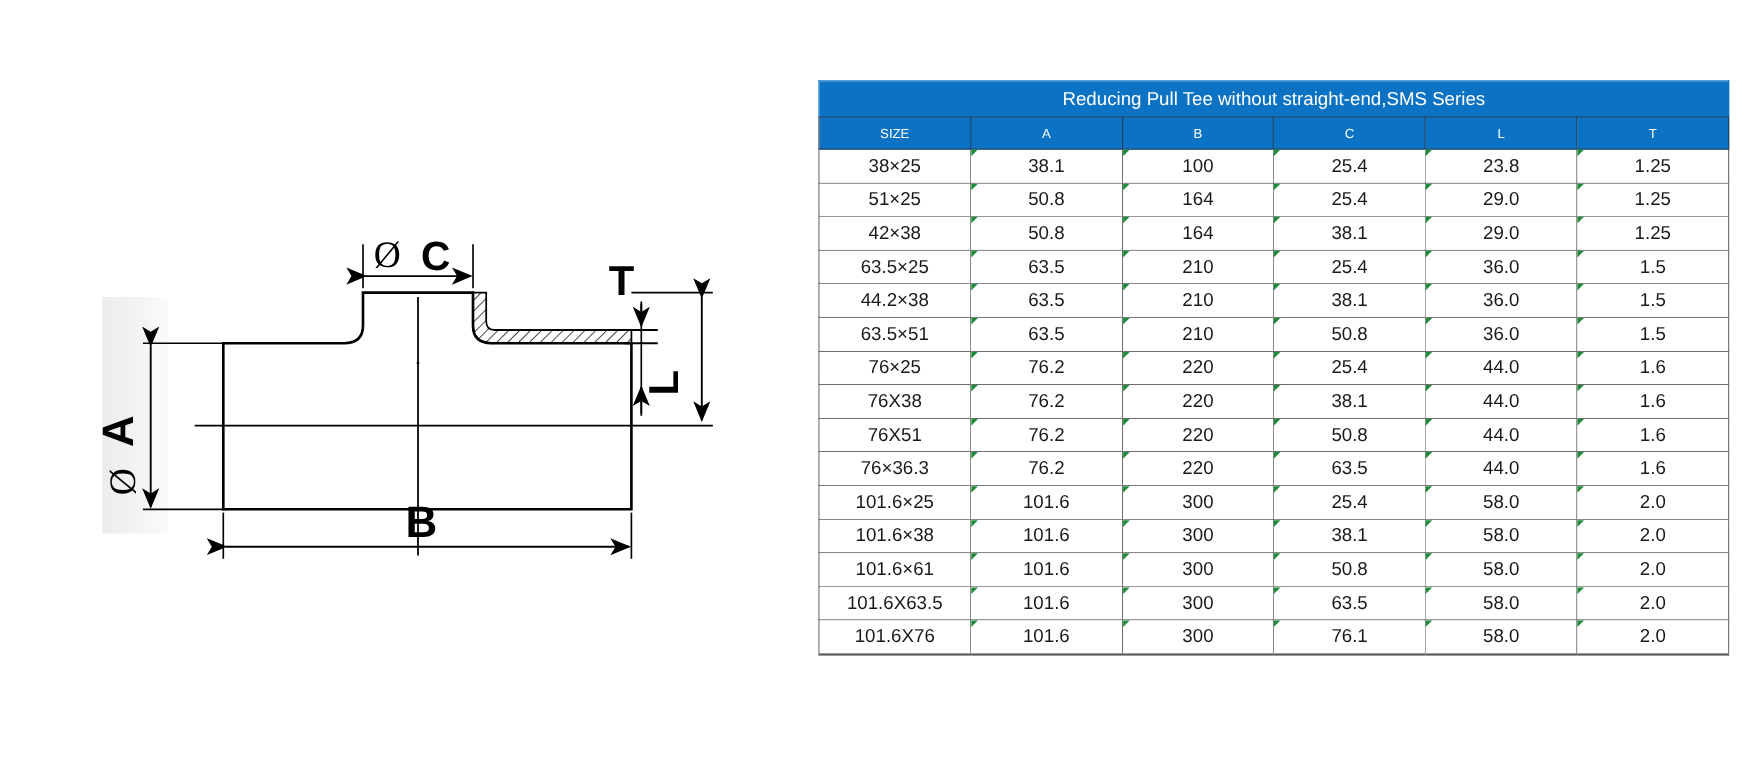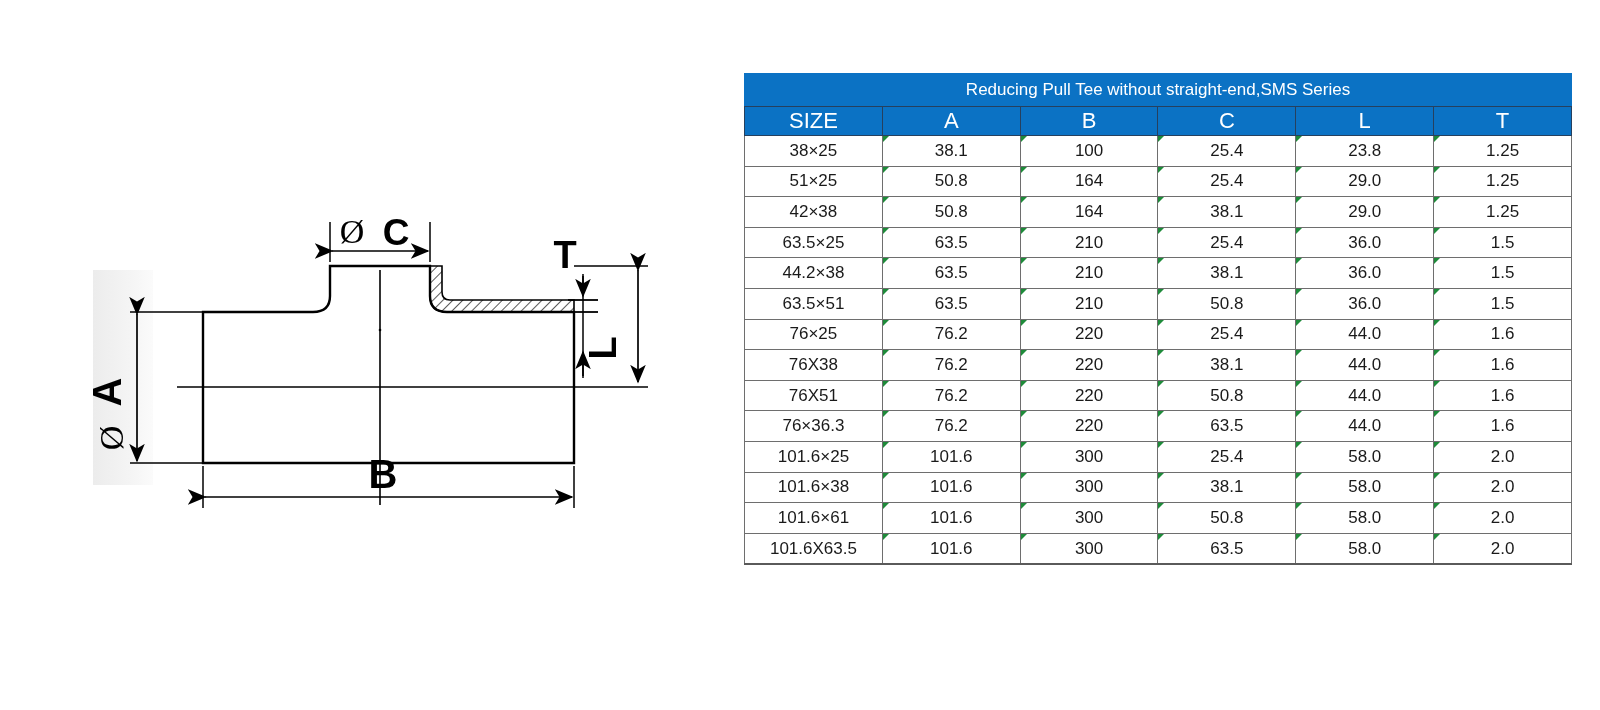--- a/index.html
+++ b/index.html
@@ -65,21 +65,21 @@
     color: #ffffff;
     height: 32px;
     font-size: 17px;
     border-color: #0b72c4;
     border-bottom-color: #26405e;
   }
   tr.header-row th {
     background: #0b72c4;
     color: #ffffff;
     height: 28px;
-    font-size: 22px;
+    font-size: 12px;
     border-color: #26405e;
   }
   tr.data-row td {
     background: #ffffff;
     color: #1a1a1a;
     height: 29.6px;
     font-size: 17px;
     position: relative;
     border-color: #6e6e6e;
   }
@@ -320,15 +320,23 @@
           <td>2.0</td>
         </tr>
         <tr class="data-row">
           <td class="no-marker">101.6X63.5</td>
           <td>101.6</td>
           <td>300</td>
           <td>63.5</td>
           <td>58.0</td>
           <td>2.0</td>
         </tr>
+        <tr class="data-row">
+          <td class="no-marker">101.6X76</td>
+          <td>101.6</td>
+          <td>300</td>
+          <td>76.1</td>
+          <td>58.0</td>
+          <td>2.0</td>
+        </tr>
       </tbody>
   </table>
 </div>
 
 </body></html>

